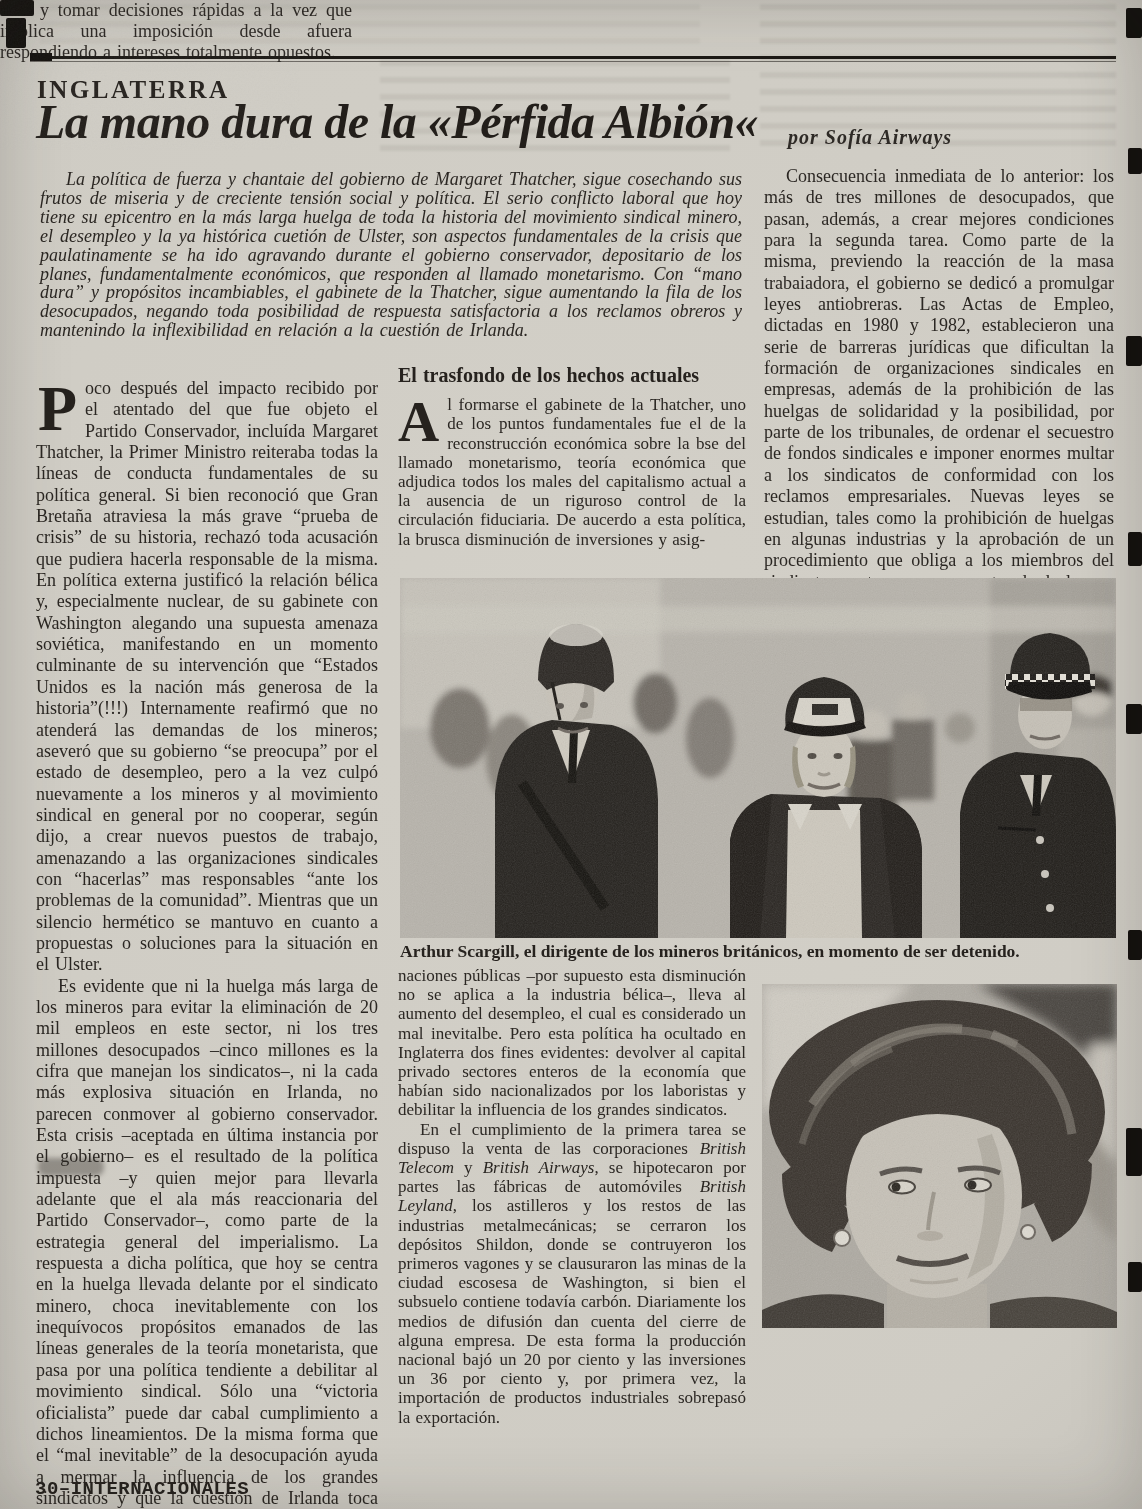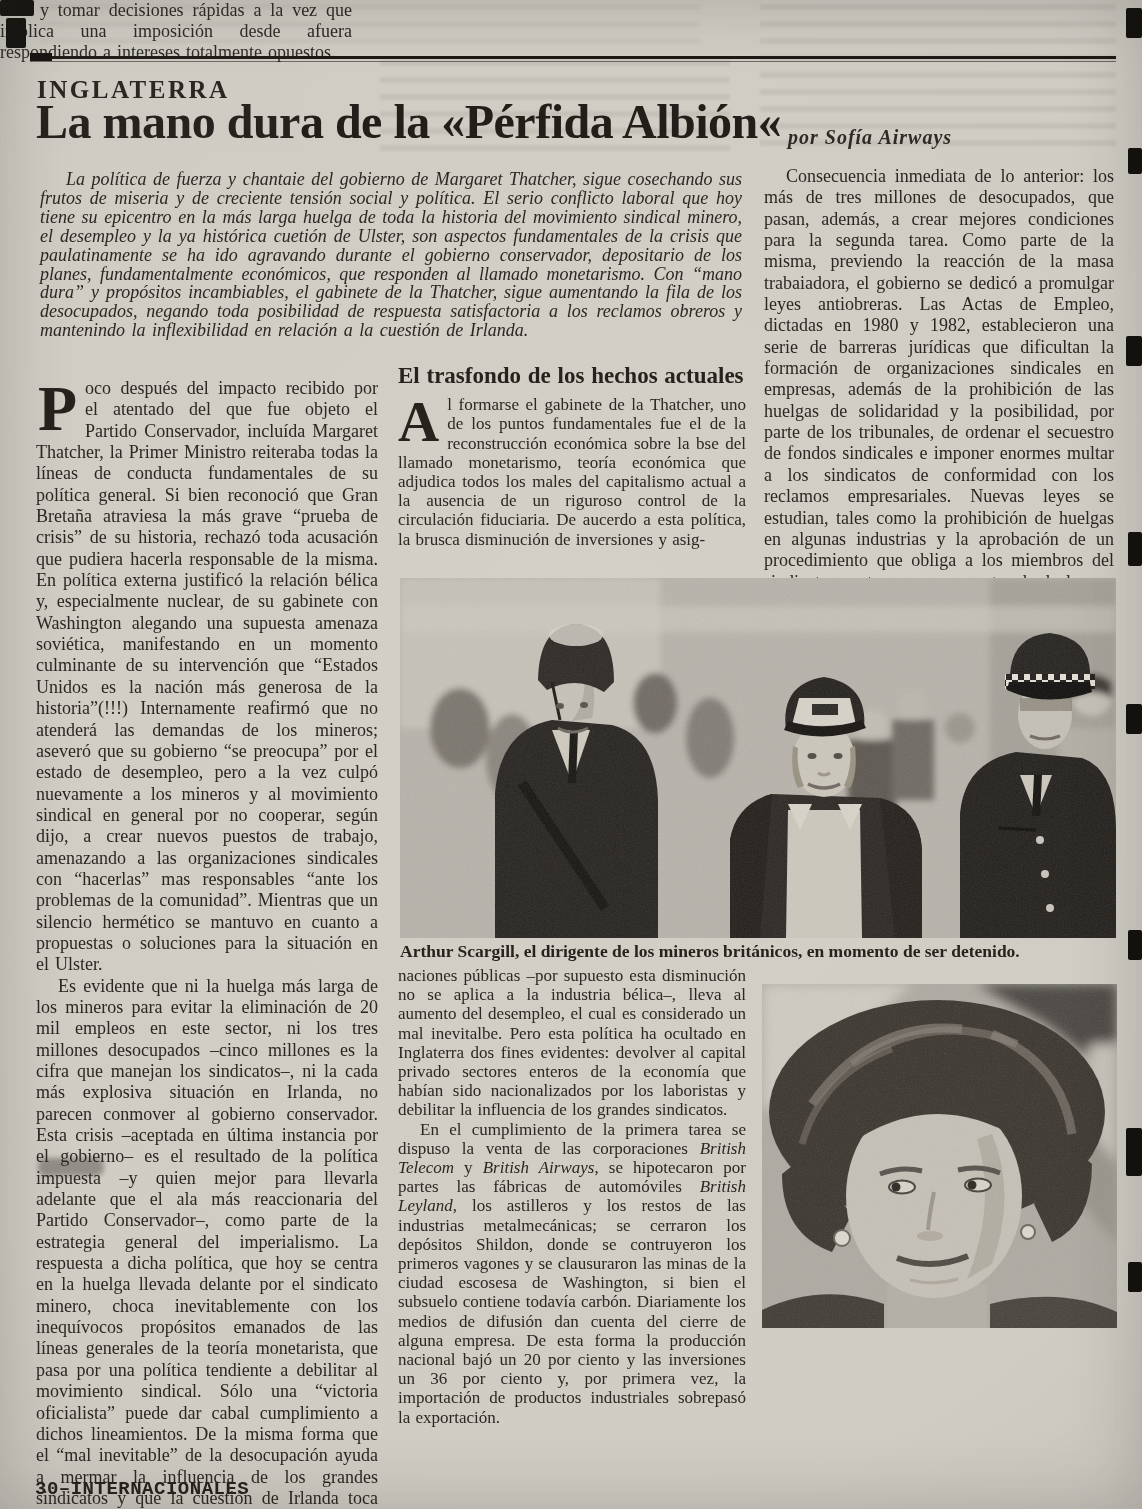--- a/index.html
+++ b/index.html
@@ -11,35 +11,35 @@
     font-family:"Liberation Serif","DejaVu Serif",serif;
     color:#2b2723;
   }
   .page::after{content:"";position:absolute;inset:0;box-shadow:inset 0 0 70px rgba(40,36,32,.22);pointer-events:none;}
 
   
   .rule-top{position:absolute;left:30px;top:56px;width:1086px;height:3px;background:#1d1a16;}
   .rule-top-thin{position:absolute;left:30px;top:61px;width:1086px;height:1px;background:rgba(29,26,22,.55);}
   .rule-top-end{position:absolute;left:30px;top:53px;width:22px;height:8px;background:#14110e;}
   .kicker{position:absolute;left:37px;top:76px;font-size:25px;font-weight:bold;letter-spacing:2.5px;color:#26221e;}
-  .title{position:absolute;left:36px;top:94px;font-size:48px;font-weight:bold;letter-spacing:-.5px;color:#221e1a;white-space:nowrap;}
+  .title{position:absolute;left:36px;top:94px;font-size:48px;font-weight:bold;letter-spacing:-.5px;color:#221e1a;white-space:nowrap;font-style:italic;}
   .byline{position:absolute;left:788px;top:126px;font-size:20px;font-style:italic;font-weight:600;letter-spacing:1px;color:#2e2a26;}
 
   
   .lead{position:absolute;left:40px;top:170px;width:702px;font-size:18px;font-style:italic;line-height:18.9px;text-align:justify;word-spacing:2px;}
   .lead p{margin:0;text-indent:26px;}
   .col{position:absolute;text-align:justify;hyphens:auto;-webkit-hyphens:auto;}
   .col p{margin:0;}
   .col p.ind{text-indent:22px;}
   .col-left{left:36px;top:378px;width:342px;font-size:18px;line-height:21.35px;word-spacing:1.5px;}
   .col-right{left:764px;top:166px;width:350px;font-size:18px;line-height:21.35px;word-spacing:1.5px;}
   .col-mid{left:398px;top:366px;width:348px;font-size:17px;line-height:19.2px;word-spacing:1px;}
   .col-mid2{left:398px;top:966px;width:348px;font-size:17px;line-height:19.2px;word-spacing:1px;}
   .col-right2{left:764px;top:1398px;width:352px;font-size:18px;line-height:21.2px;text-align:justify;word-spacing:1.5px;}
-  .subhead{font-size:23px;font-weight:bold;margin:0 0 10px 0;color:#26221e;}
+  .subhead{font-size:20px;font-weight:bold;margin:0 0 10px 0;color:#26221e;}
   .dc-p::first-letter{float:left;font-weight:bold;font-size:64px;line-height:52px;padding:5px 8px 0 2px;color:#26221e;}
   .dc-a::first-letter{float:left;font-weight:bold;font-size:57px;line-height:46px;padding:4px 8px 0 0;color:#26221e;}
   em{font-style:italic;}
 
   
   figure{margin:0;padding:0;}
   .photo1{position:absolute;left:400px;top:578px;width:716px;height:360px;}
   .photo2{position:absolute;left:762px;top:984px;width:355px;height:344px;}
   .photo1 svg,.photo2 svg{display:block;width:100%;height:100%;}
   .caption1{position:absolute;left:400px;top:941px;width:716px;font-size:17.5px;font-weight:bold;line-height:20px;color:#26221e;}

